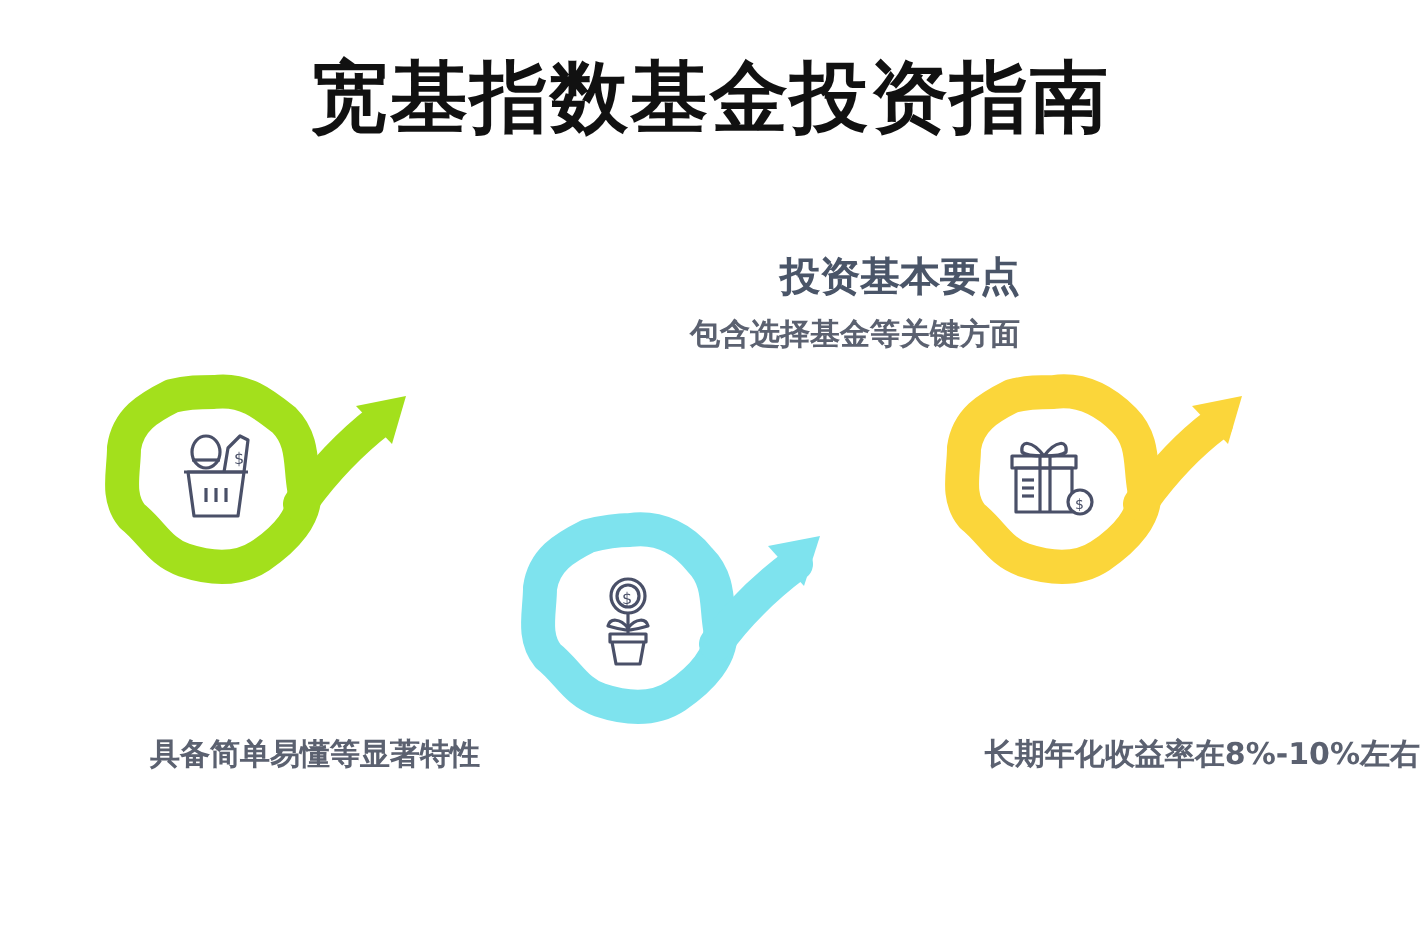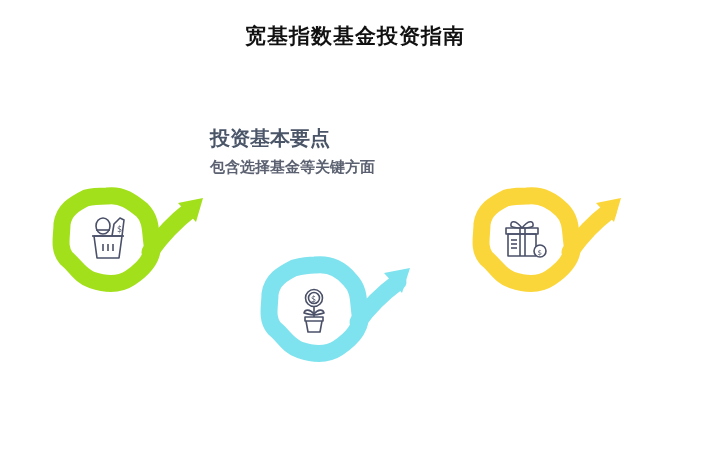--- a/index.html
+++ b/index.html
@@ -1,38 +1,40 @@
 <!DOCTYPE html>
 <html><head>
 <meta charset="utf-8">
 <style>
   html, body { margin:0; padding:0; background:#ffffff; }
   body { width:710px; height:472px; position:relative; overflow:hidden;
          font-family: "DejaVu Sans", "Liberation Sans", sans-serif; }
   .title { position:absolute; left:0; width:710px; top:22px; text-align:center;
-           font-size:21px; font-weight:bold; color:#111111; letter-spacing:1px; }
-  .block { position:absolute; text-align:left; }
+           font-size:39px; font-weight:bold; color:#111111; letter-spacing:1px; }
+  .block { position:absolute; text-align:right; }
   .block .head { font-size:20px; font-weight:bold; color:#4a5568; }
   .block .sub { font-size:15px; color:#5b6170; margin-top:6px;font-weight:bold; }
   svg.shape { position:absolute; overflow:visible; }
 </style>
 </head>
 <body>
 
 <div class="title">宽基指数基金投资指南</div>
 
 <div class="block" style="left:210px; top:125px; width:300px;">
   <div class="head">投资基本要点</div>
   <div class="sub">包含选择基金等关键方面</div>
 </div>
 
 <div class="block" style="left:0px; top:362px; width:240px;">
+  <div class="sub">具备简单易懂等显著特性</div>
 </div>
 
 <div class="block" style="left:425px; top:362px; width:285px;">
+  <div class="sub">长期年化收益率在8%-10%左右</div>
 </div>
 
 <svg class="shape" width="710" height="472" style="left:0;top:0;">
   <g fill="none" stroke="#a3e01c" stroke-width="17" stroke-linecap="round" stroke-linejoin="round">
     <path d="M107,196 C122,194 132,202 142,210 C152,220 150,232 152,244 C154,258 142,270 130,278 C118,286 104,284 92,280 C80,276 76,266 66,258 C58,248 62,236 62,224 C64,210 74,204 86,198 C94,196 100,196 107,196 Z"></path>
     <path d="M150,252 C160,238 172,224 190,210"></path>
   </g>
   <polygon points="203,198 178,203 196,222" fill="#a3e01c"></polygon>
   <g fill="none" stroke="#4a5068" stroke-width="1.6" stroke-linejoin="round">
     <path d="M94,236 L122,236 L119,258 L97,258 Z"></path>

